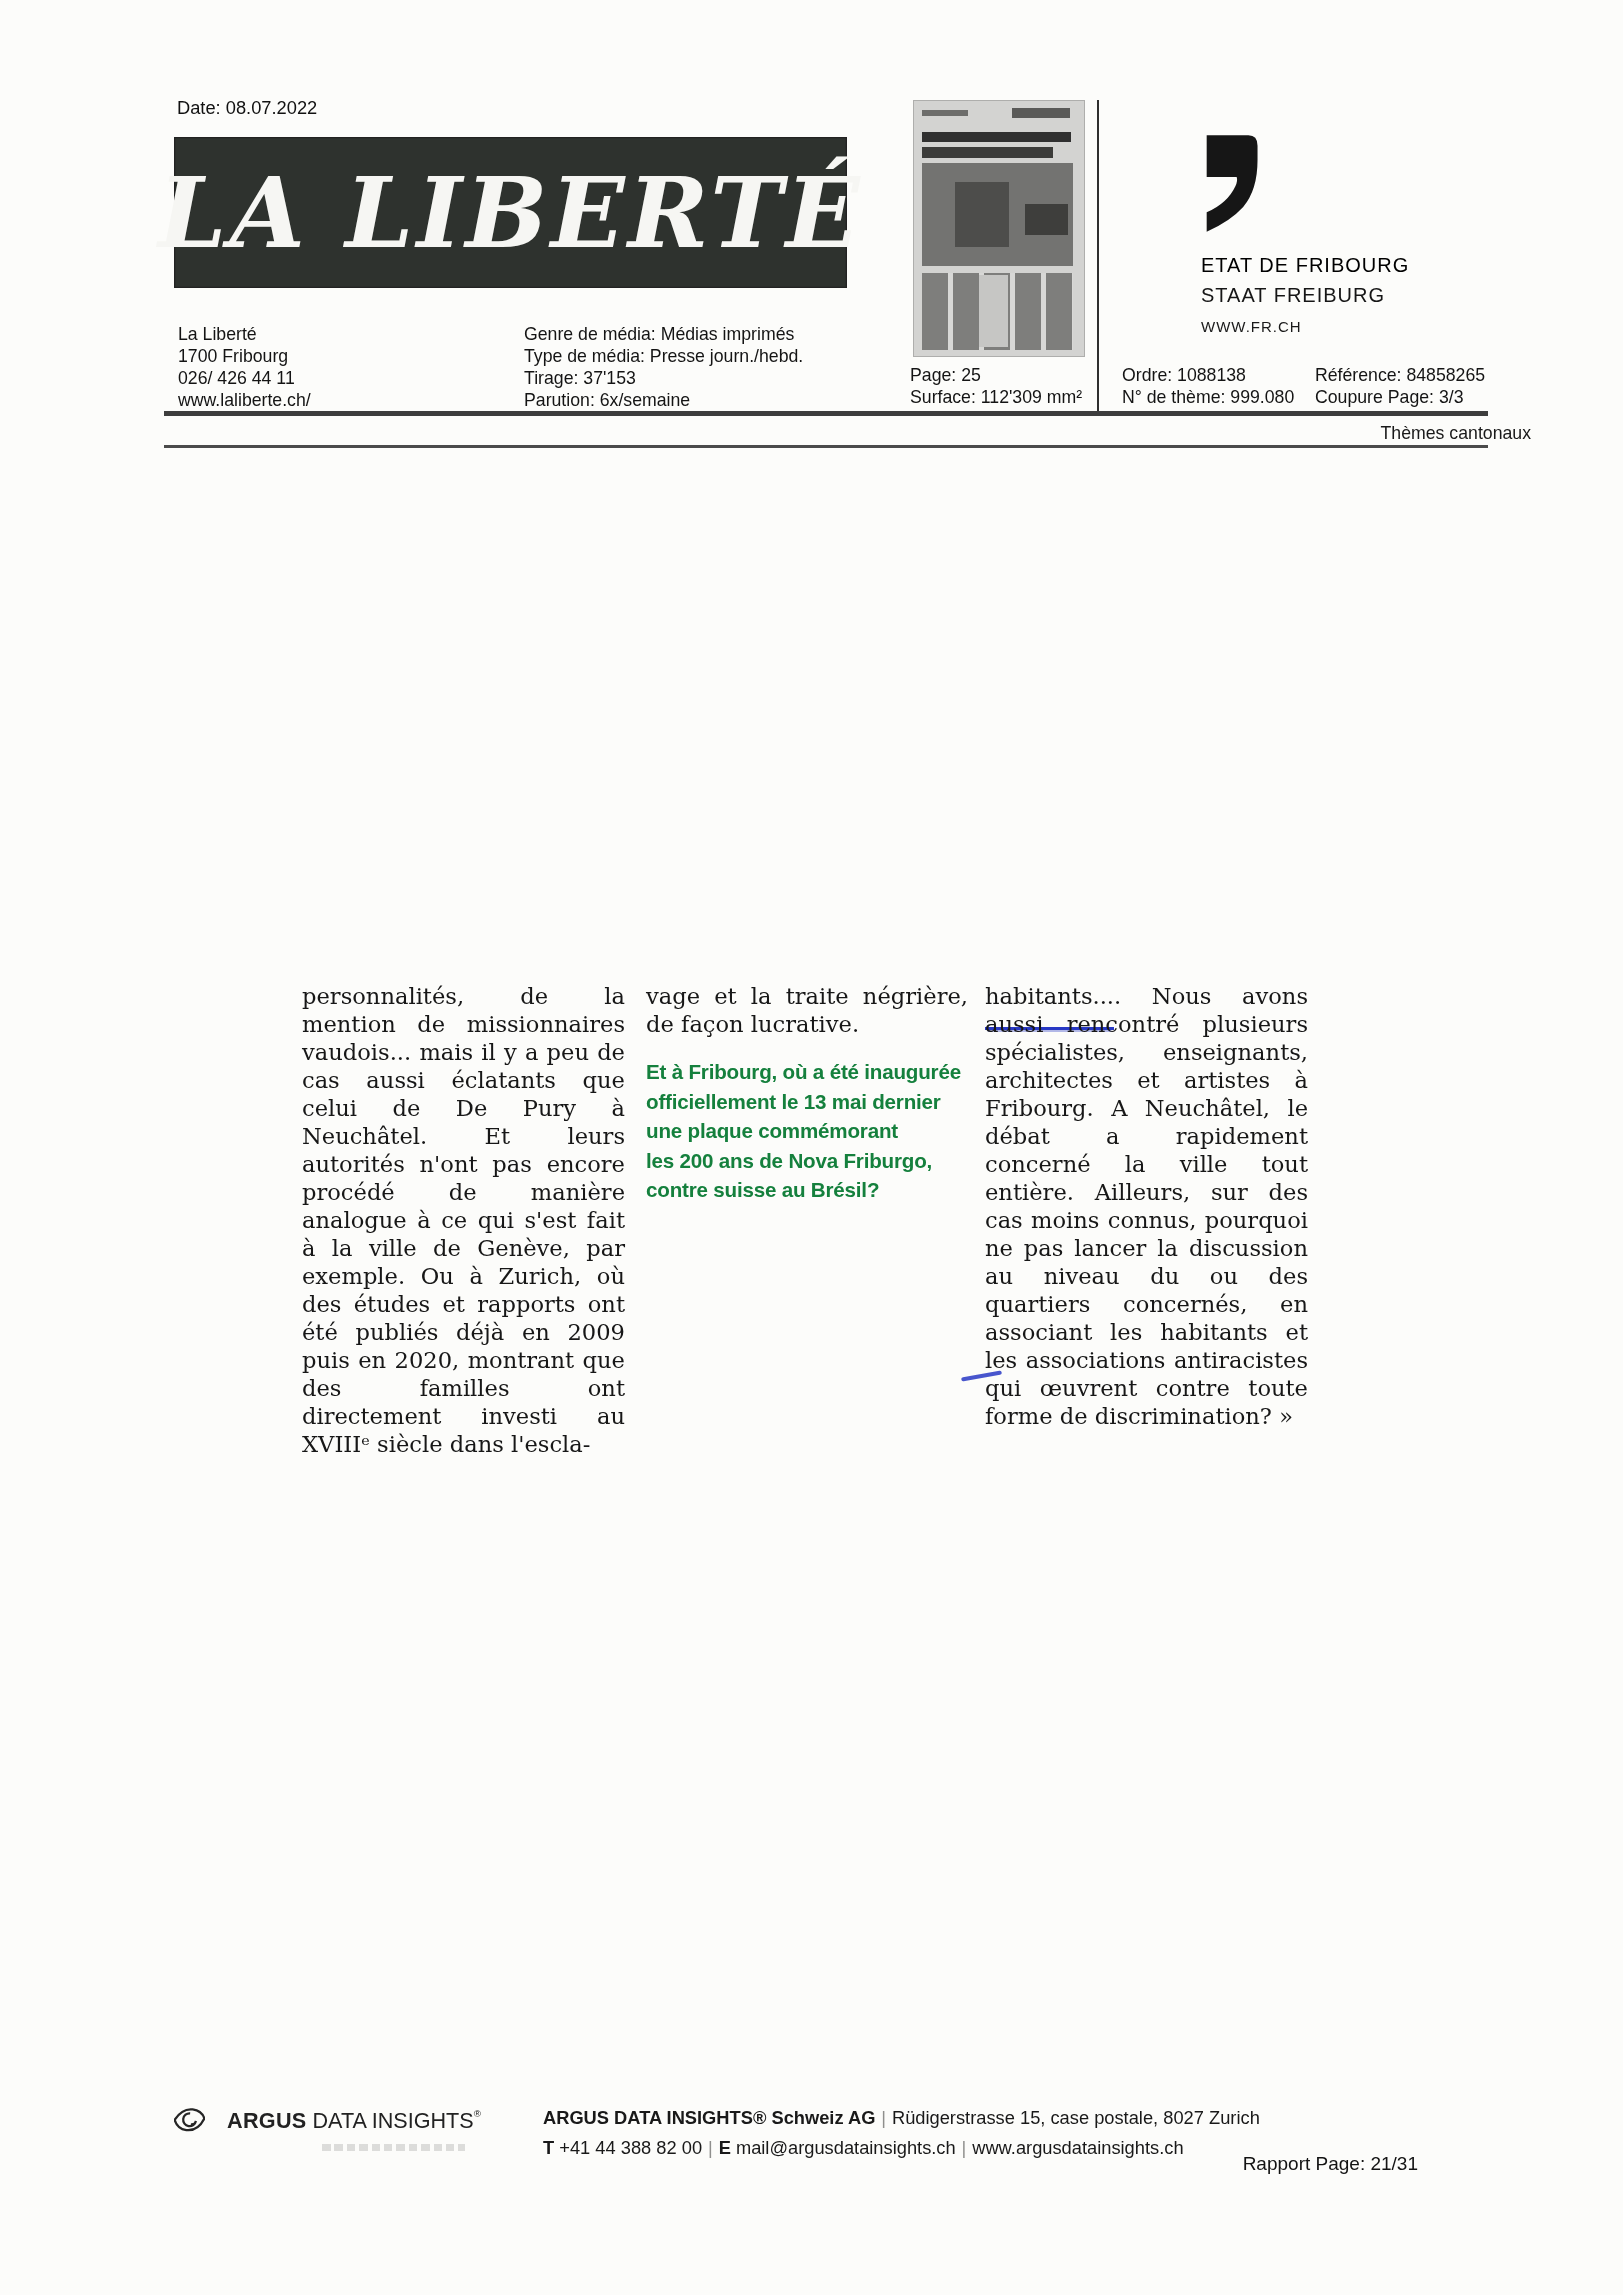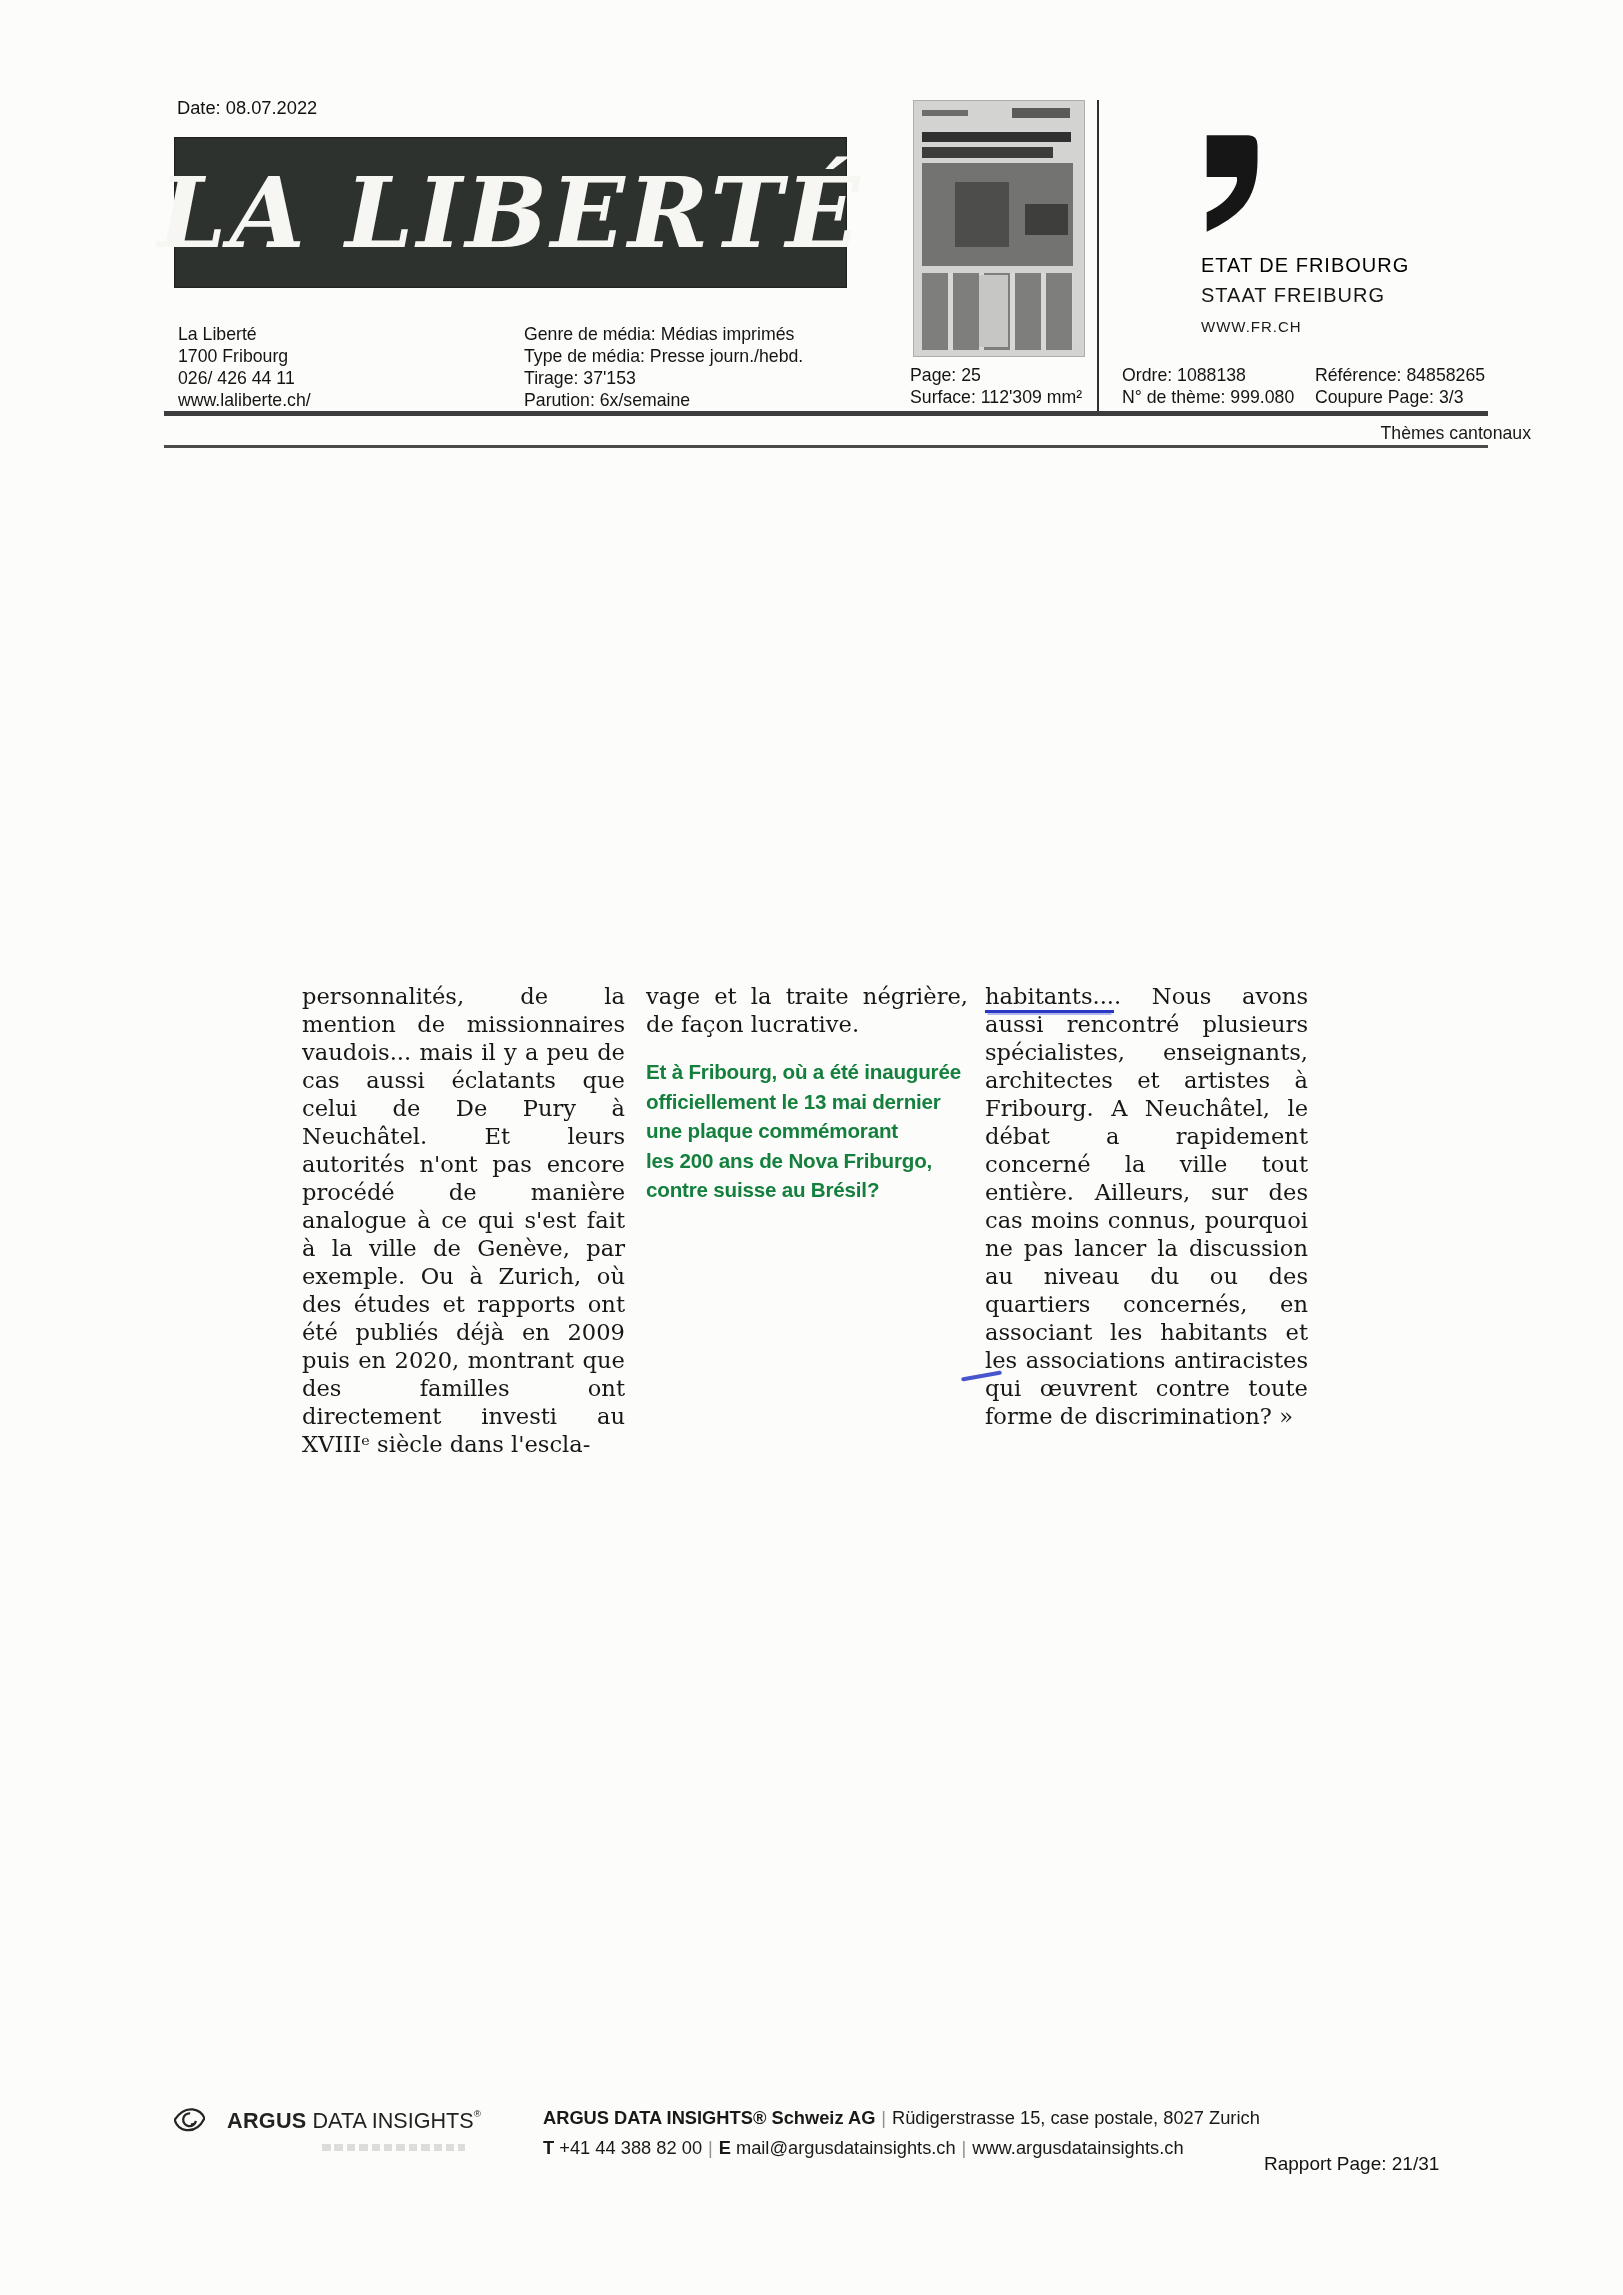--- a/index.html
+++ b/index.html
@@ -49,38 +49,38 @@
 
   
   .serif-col{font-family:"DejaVu Serif",serif;font-size:22.6px;line-height:28px;
              text-align:justify;color:#171717;}
   .col1{left:302px;top:982px;width:323px;}
   .col2{left:646px;top:982px;width:322px;}
   .col3{left:985px;top:982px;width:323px;}
   .bold-q{font-family:"Liberation Sans",sans-serif;font-weight:bold;font-size:20.6px;
           line-height:29.5px;letter-spacing:-0.2px;text-align:left;color:#15803d;margin-top:19px;}
   .italic{font-style:italic;}
-  .pen-underline{border-bottom:3.3px solid #2838c4;padding-bottom:1px;
+  .pen-underline{border-bottom:3.3px solid #2838c4;padding-bottom:18px;
                  box-shadow:0 4.6px 0 -2.6px rgba(40,56,196,0.35);}
   .pen-mark{left:961px;top:1374px;width:41px;height:3.9px;background:#2838c4;
             border-radius:2.6px;transform:rotate(-10deg);opacity:.85;}
 
   
   .argus-logo{left:174px;top:2106px;display:flex;align-items:center;gap:22px;}
   .argus-text{font-size:21.6px;color:#222;white-space:nowrap;}
   .argus-text b{font-weight:bold;letter-spacing:0.3px;}
   .argus-reg{font-size:9.8px;vertical-align:top;}
   .tagline{left:322px;top:2144px;width:143px;height:7.2px;opacity:.55;
            background:repeating-linear-gradient(90deg,#c2c2c0 0 8.5px,transparent 8.5px 12.4px);}
   .f-line{font-size:18.3px;color:#191919;white-space:nowrap;}
   .f1{left:543px;top:2107px;}
   .f2{left:543px;top:2137px;}
   .sep{color:#8f8f8d;padding:0 5.9px;}
   .blab{font-weight:bold;}
-  .rapport{left:1264px;top:2153px;width:244px;text-align:left;font-size:19px;color:#131313;}
+  .rapport{left:1174px;top:2153px;width:244px;text-align:right;font-size:19px;color:#131313;}
 </style>
 </head>
 <body>
 
 <div class="page">
 
   <div class="abs date">Date: 08.07.2022</div>
 
   <div class="abs logo-box">
     <span class="logo-text">LA LIBERTÉ</span>

